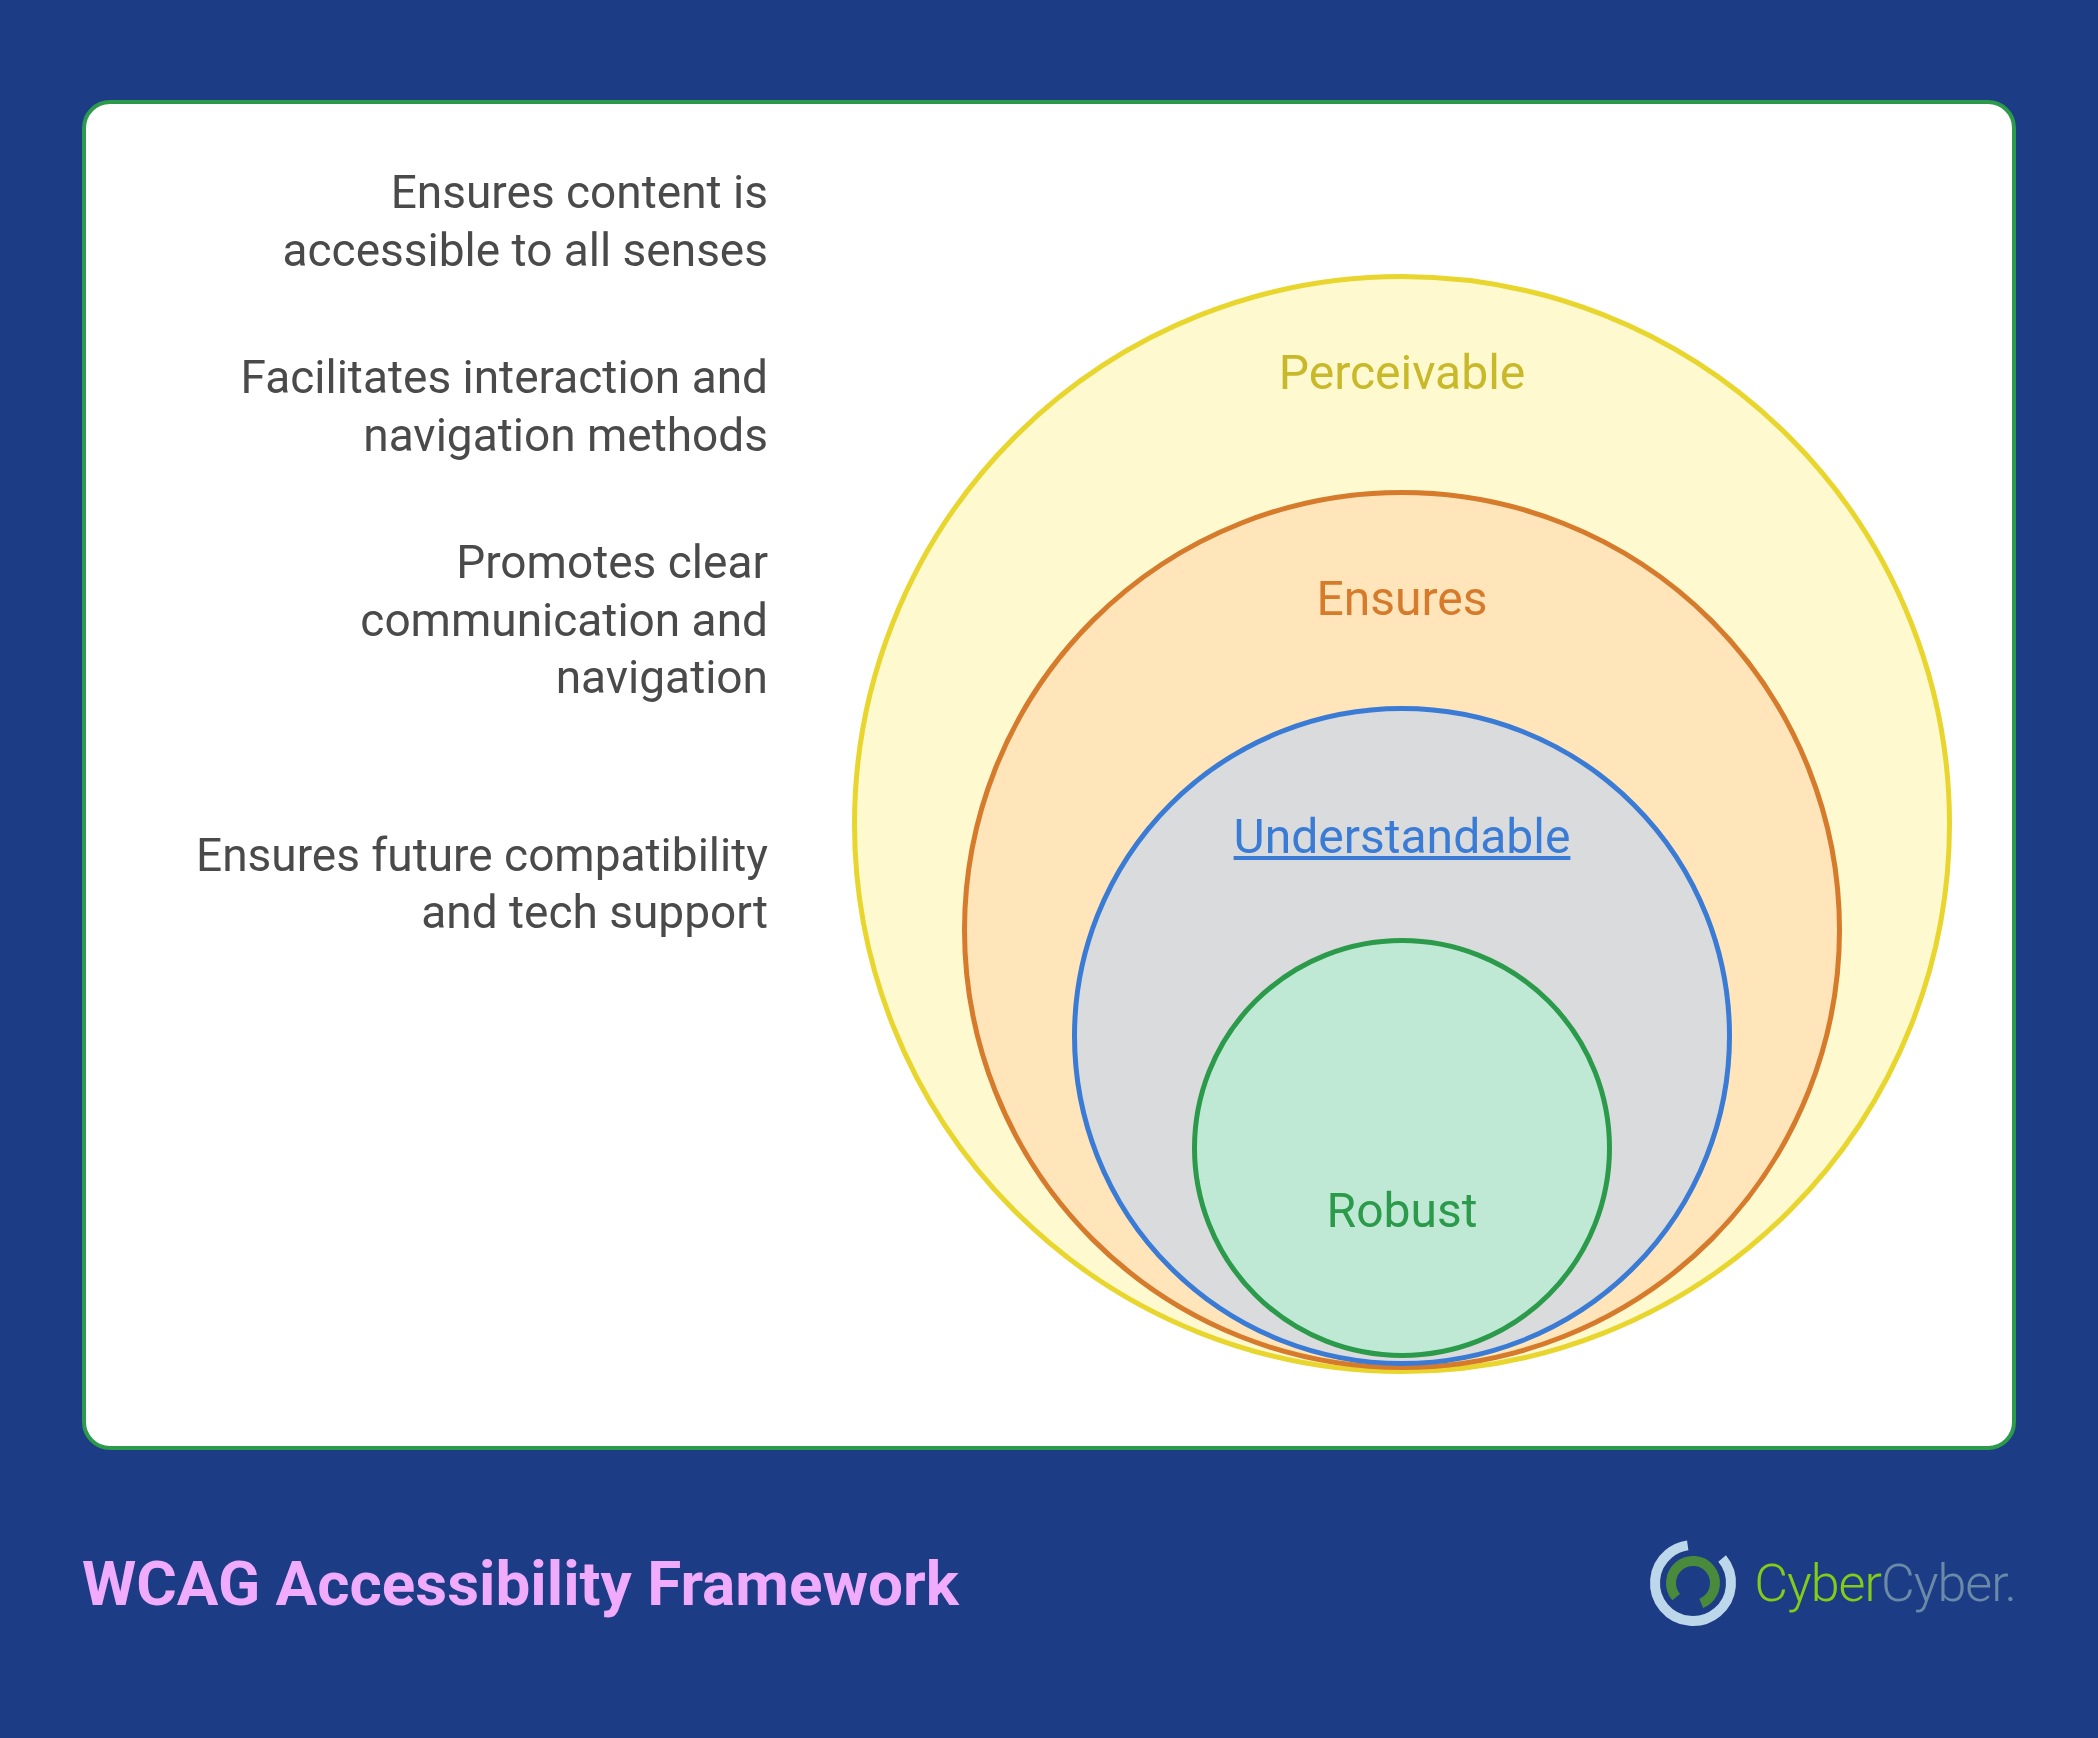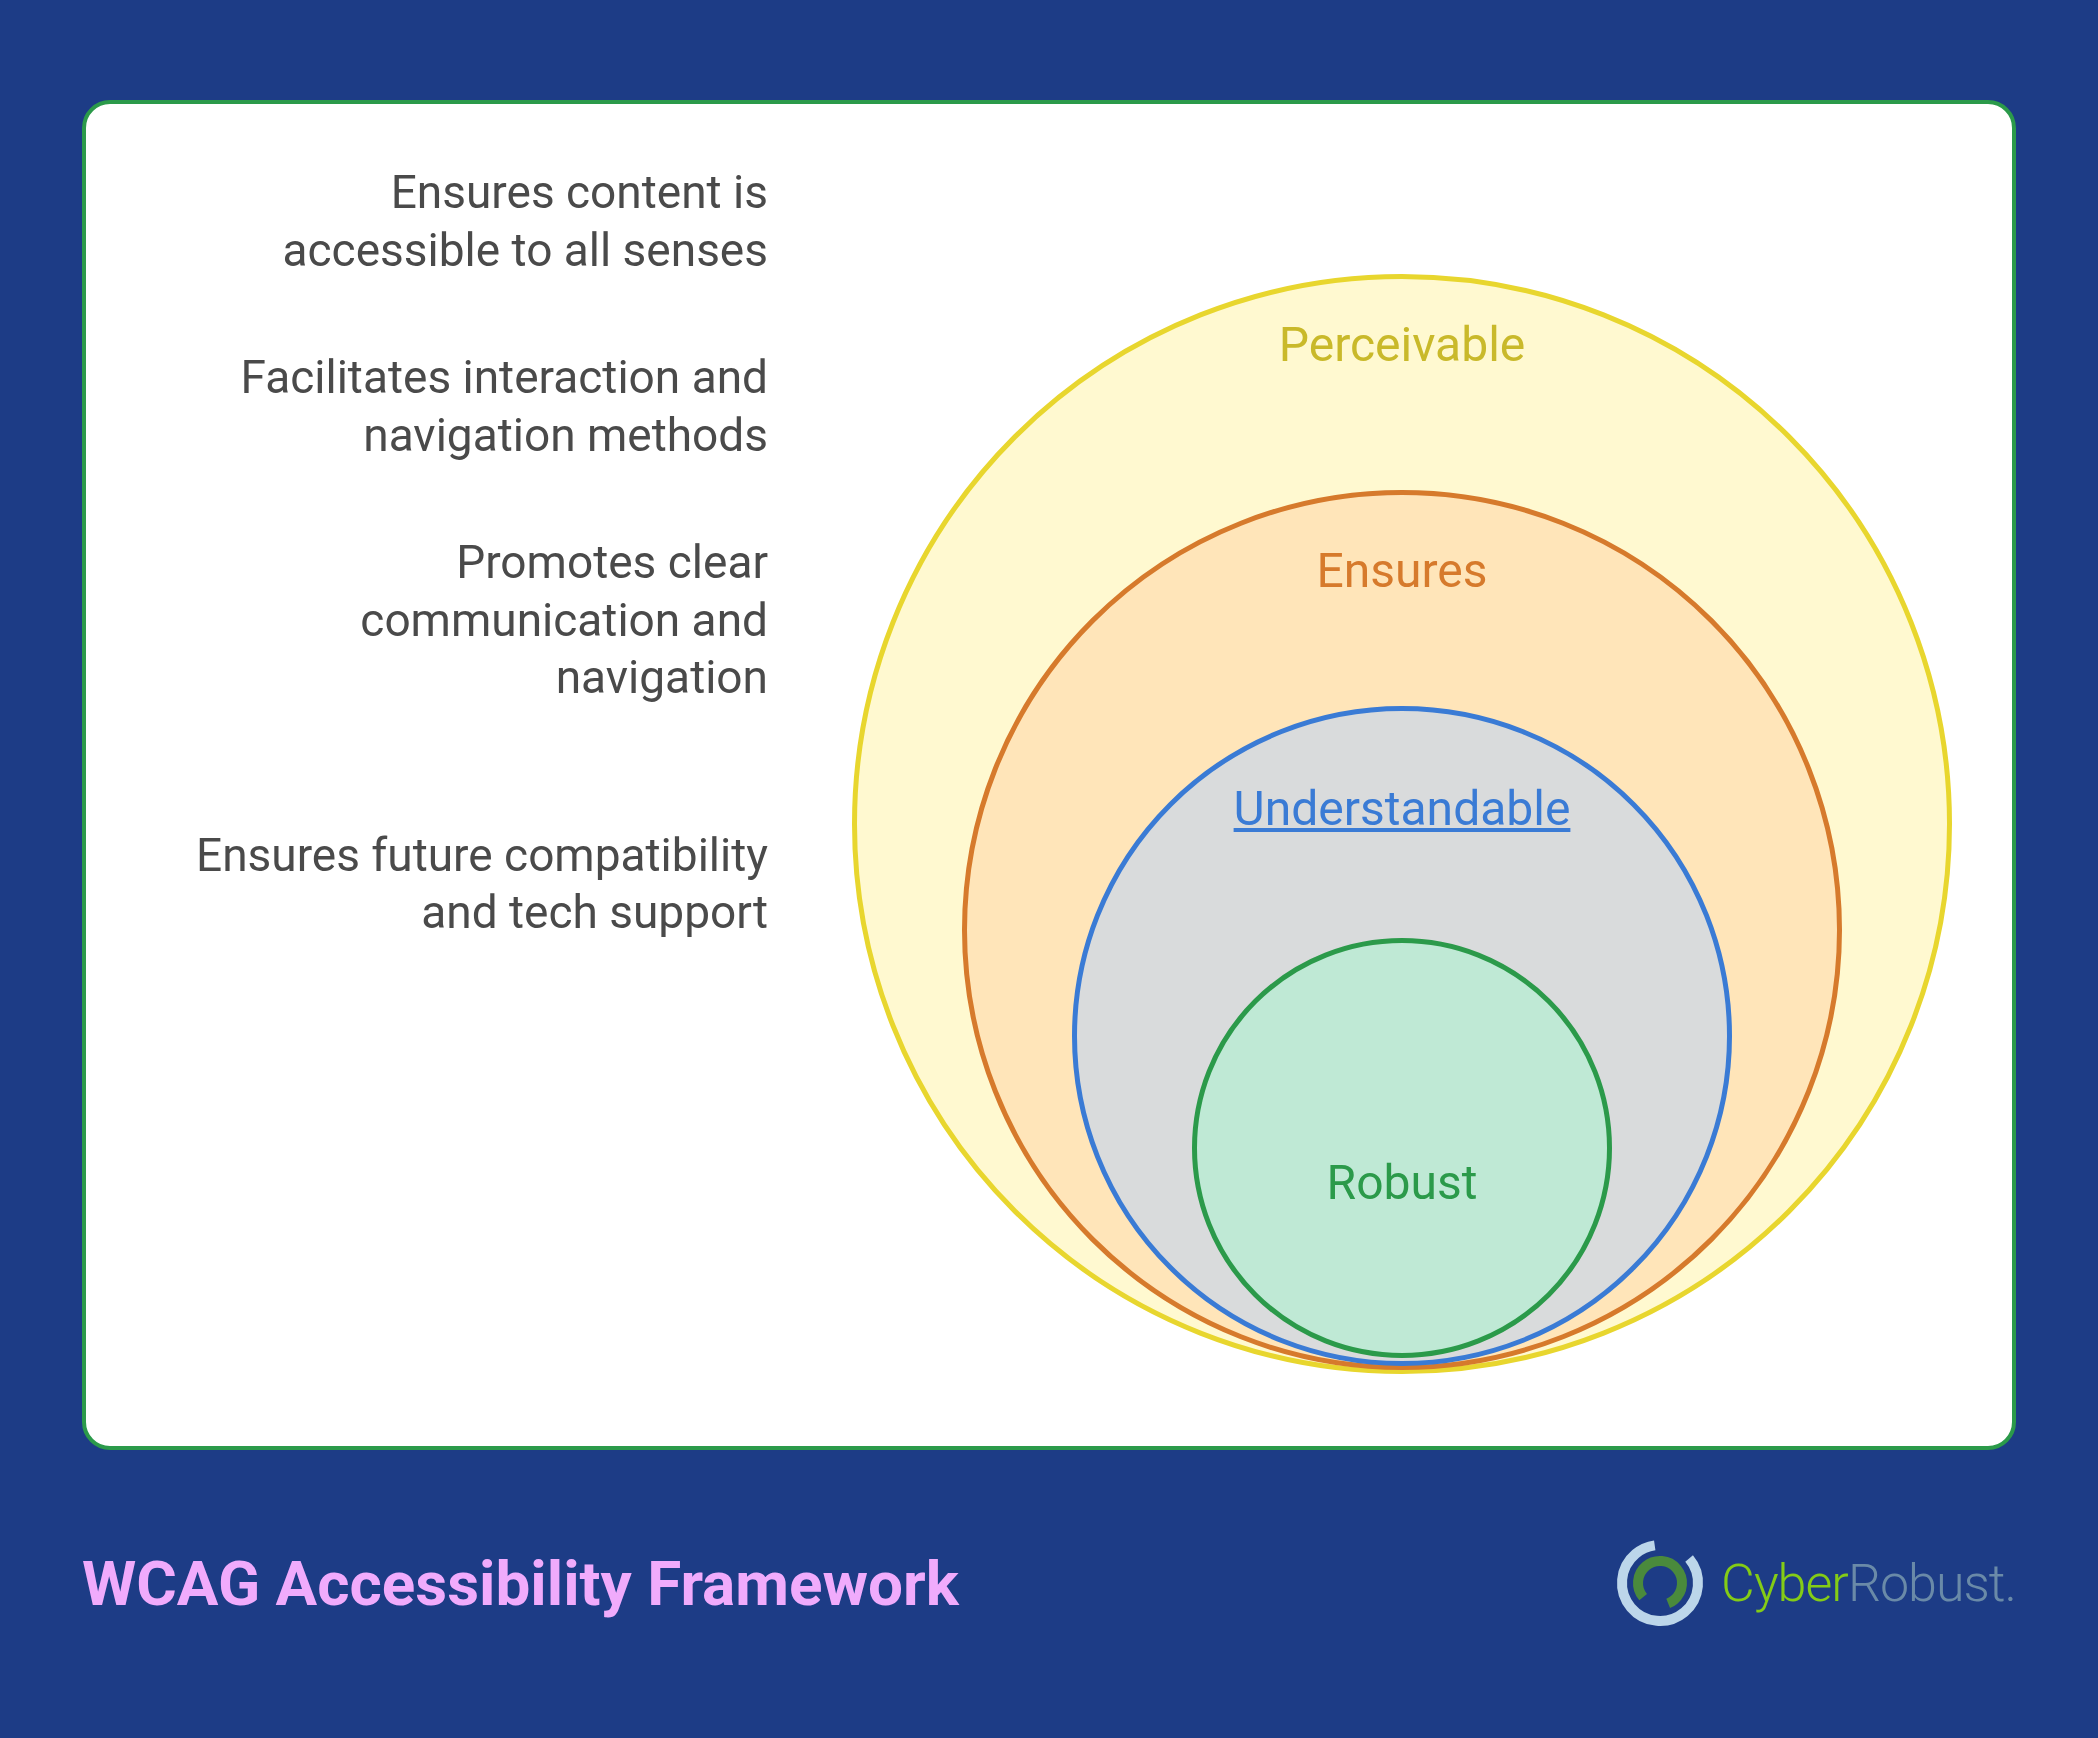--- a/index.html
+++ b/index.html
@@ -68,20 +68,21 @@
       background: rgba(180, 240, 210, 0.7);
       border: 5px solid #2b9a4a;
     }
     .ring-label {
       position: absolute;
       width: 100%;
       text-align: center;
       font-size: 48px;
       font-weight: 400;
       left: 0;
+      margin-top: 28px;
     }
     .l1 { top: 172px; color: #c9b92a; }
     .l2 { top: 398px; color: #d67a2c; }
     .l3 { top: 636px; color: #3a7bd5; text-decoration: underline; }
     .l4 { top: 1010px; color: #2b9a4a; }
     .footer {
       position: absolute;
       left: 82px;
       right: 82px;
       bottom: 110px;
@@ -134,16 +135,16 @@
 </div>
 
 <div class="footer">
   <div class="title">WCAG Accessibility Framework</div>
   <div class="brand">
     <svg width="90" height="90" viewBox="0 0 90 90">
       <circle cx="45" cy="45" r="38" fill="none" stroke="#bcd6ea" stroke-width="10" stroke-dasharray="200 60" transform="rotate(-40 45 45)"></circle>
       <circle cx="45" cy="45" r="22" fill="none" stroke="#4a8a3c" stroke-width="10" stroke-dasharray="110 40" transform="rotate(140 45 45)"></circle>
     </svg>
     <span class="brand-text">
-      <span class="c1t">Cyber</span><span class="c2t">Robust.</span>
+      <span class="c1t">Cyber</span><span class="c2t">Cyber.</span>
     </span>
   </div>
 </div>
 
 </body></html>

